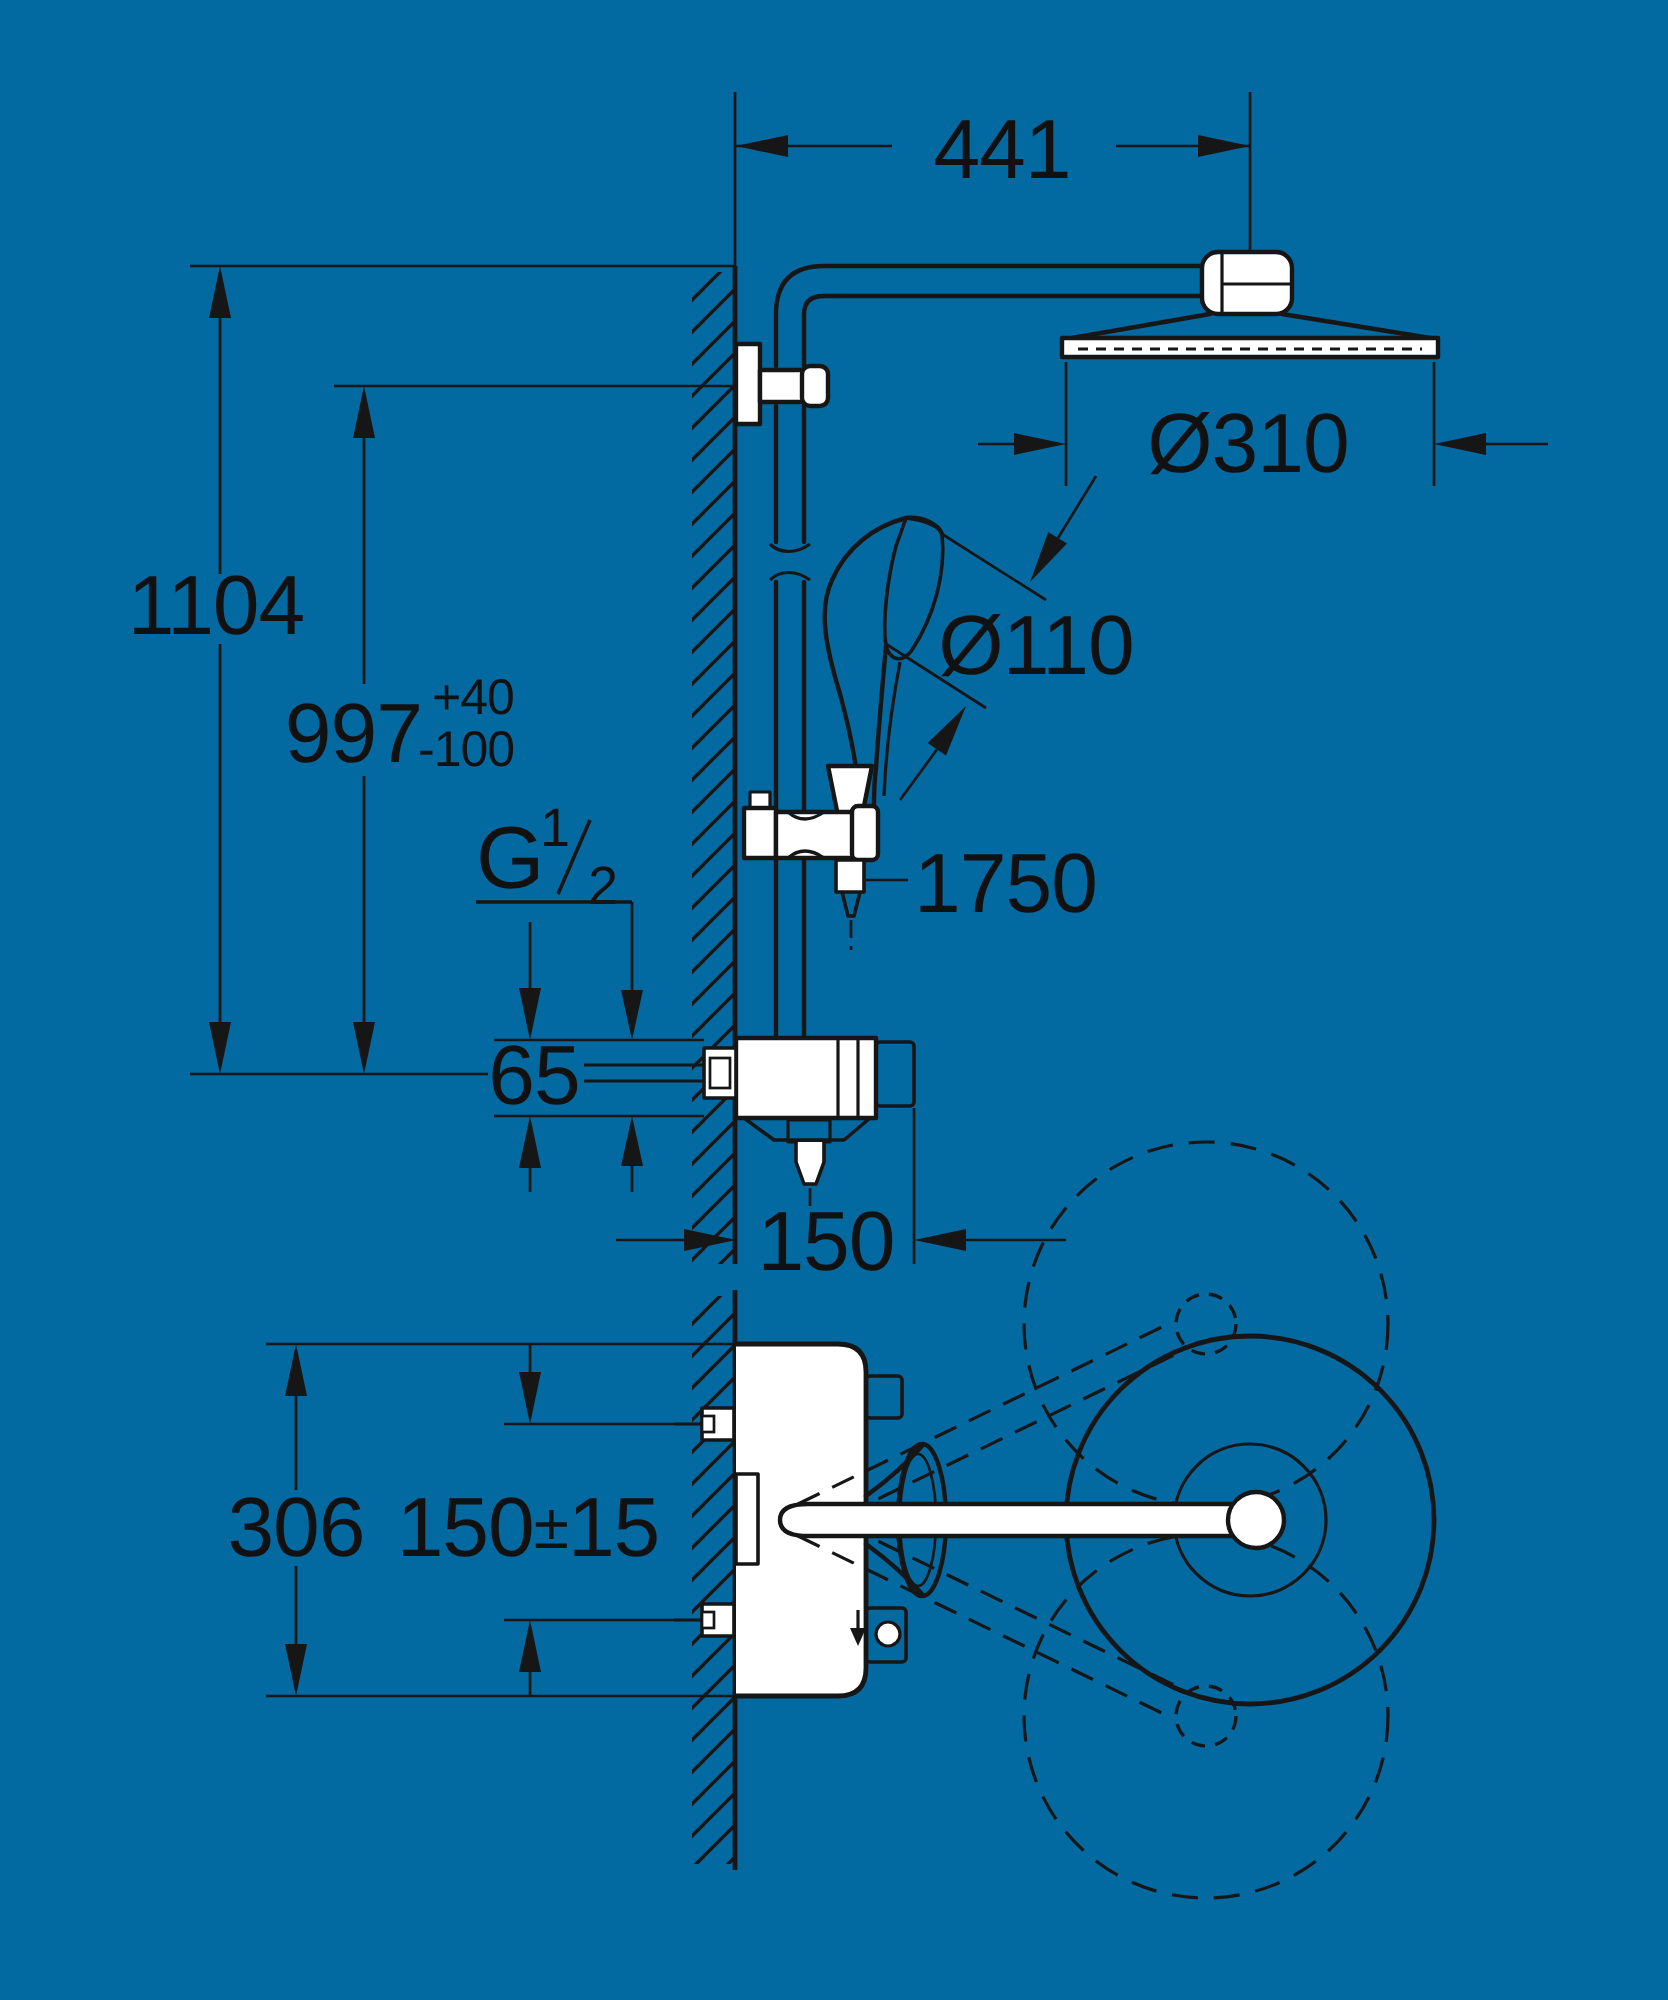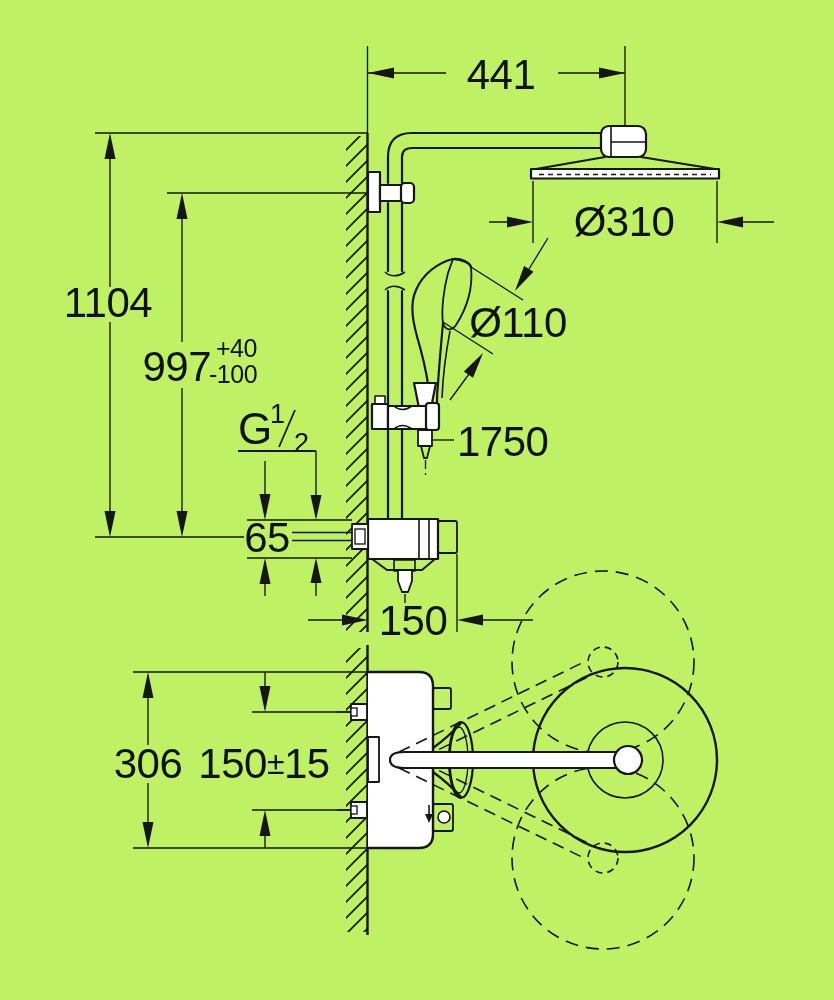--- a/index.html
+++ b/index.html
@@ -1,16 +1,16 @@
 <!DOCTYPE html>
 <html><head>
 <meta charset="utf-8">
 <style>
   html,body{margin:0;padding:0;background:#fff;}
-  .page{width:834px;height:1000px;background:#bef264;position:relative;overflow:hidden;text-align:right;}
+  .page{width:834px;height:1000px;background:#0369a1;position:relative;overflow:hidden;text-align:right;}
   svg{display:block;}
   
   .o  {stroke:#161616;fill:none;stroke-width:2.2;stroke-linecap:round;stroke-linejoin:round;}
   .o24{stroke:#161616;fill:none;stroke-width:2.4;stroke-linecap:butt;stroke-linejoin:round;}
   .o18{stroke:#161616;fill:none;stroke-width:1.8;stroke-linejoin:round;}
   .o16{stroke:#161616;fill:none;stroke-width:1.6;stroke-linejoin:round;}
   .t  {stroke:#161616;fill:none;stroke-width:1.35;stroke-linecap:butt;}
   .wf {fill:#fff;}
   .a  {fill:#161616;stroke:none;}
   .dd {stroke-dasharray:13 8;}

